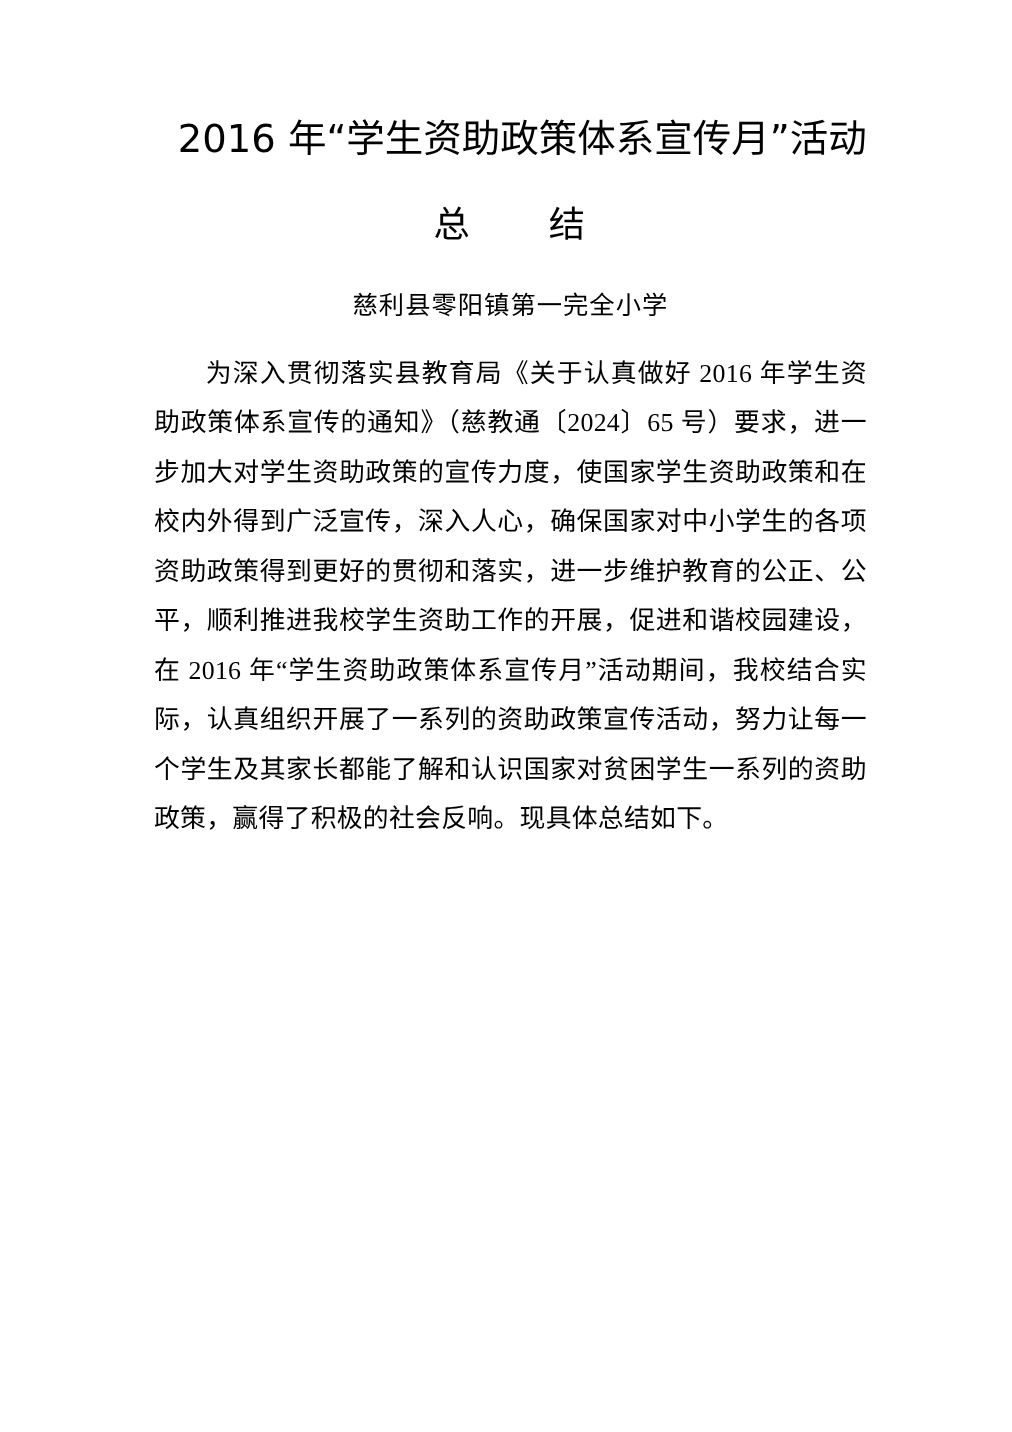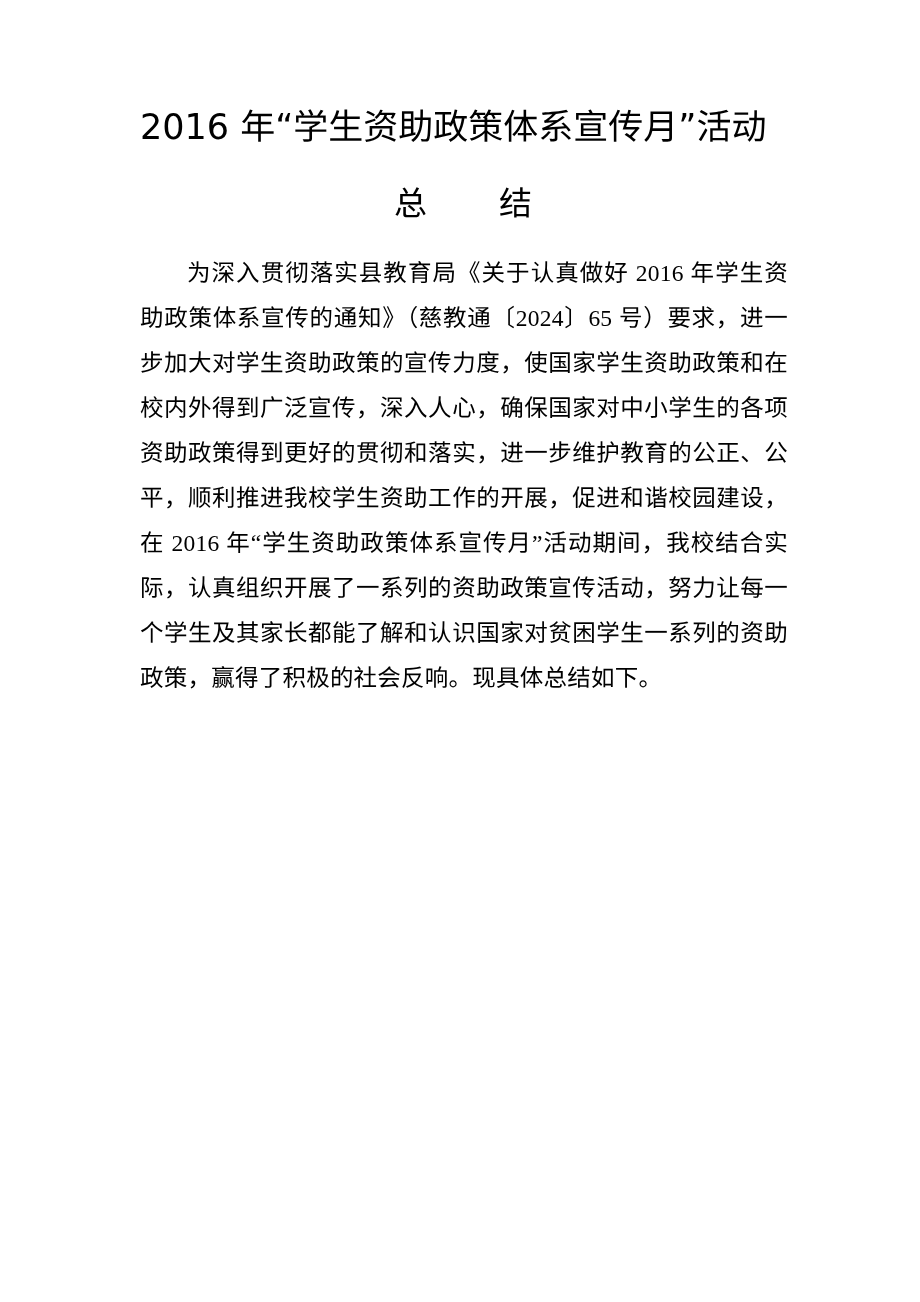--- a/index.html
+++ b/index.html
@@ -32,21 +32,21 @@
     width: 648px;
   }
 
   
   .doc-title {
     font-family: "DejaVu Sans", "Liberation Sans", sans-serif;
     font-weight: 400;
     font-size: 35px;
     line-height: 1.12;
     letter-spacing: 0px;
-    text-align: left;
+    text-align: right;
     margin: 0;
     padding-top: 108px;
     white-space: nowrap;
   }
 
   .doc-title-2 {
     font-family: "DejaVu Sans", "Liberation Sans", sans-serif;
     font-weight: 400;
     font-size: 33px;
     text-align: center;
@@ -94,20 +94,21 @@
 </head>
 <body>
 
 <div class="page">
   <div class="content">
 
     <h1 class="doc-title">2016 年“学生资助政策体系宣传月”活动</h1>
 
     <div class="doc-title-2">总　　结</div>
 
+    <div class="doc-subtitle">慈利县零阳镇第一完全小学</div>
 
     <div class="body-block">
 
       <p class="para">为深入贯彻落实县教育局《关于认真做好 2016 年学生资助政策体系宣传的通知》（慈教通〔2024〕65 号）要求，进一步加大对学生资助政策的宣传力度，使国家学生资助政策和在校内外得到广泛宣传，深入人心，确保国家对中小学生的各项资助政策得到更好的贯彻和落实，进一步维护教育的公正、公平，顺利推进我校学生资助工作的开展，促进和谐校园建设，在 2016 年“学生资助政策体系宣传月”活动期间，我校结合实际，认真组织开展了一系列的资助政策宣传活动，努力让每一个学生及其家长都能了解和认识国家对贫困学生一系列的资助政策，赢得了积极的社会反响。现具体总结如下。</p>
 
 
 
     </div>
 
   </div>

